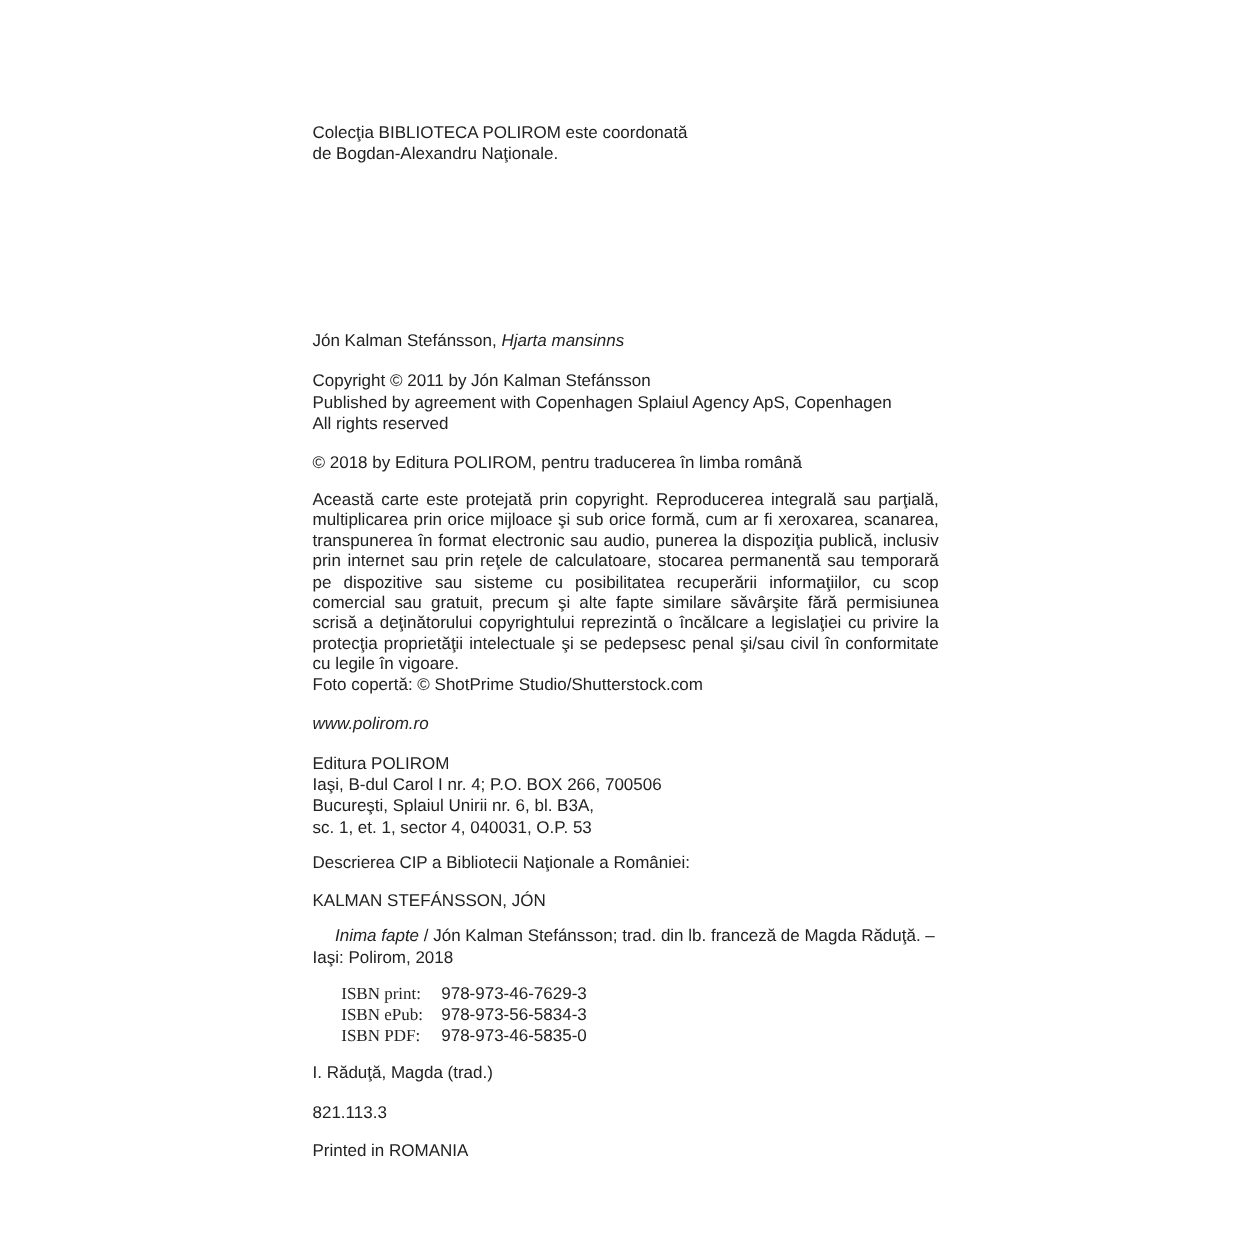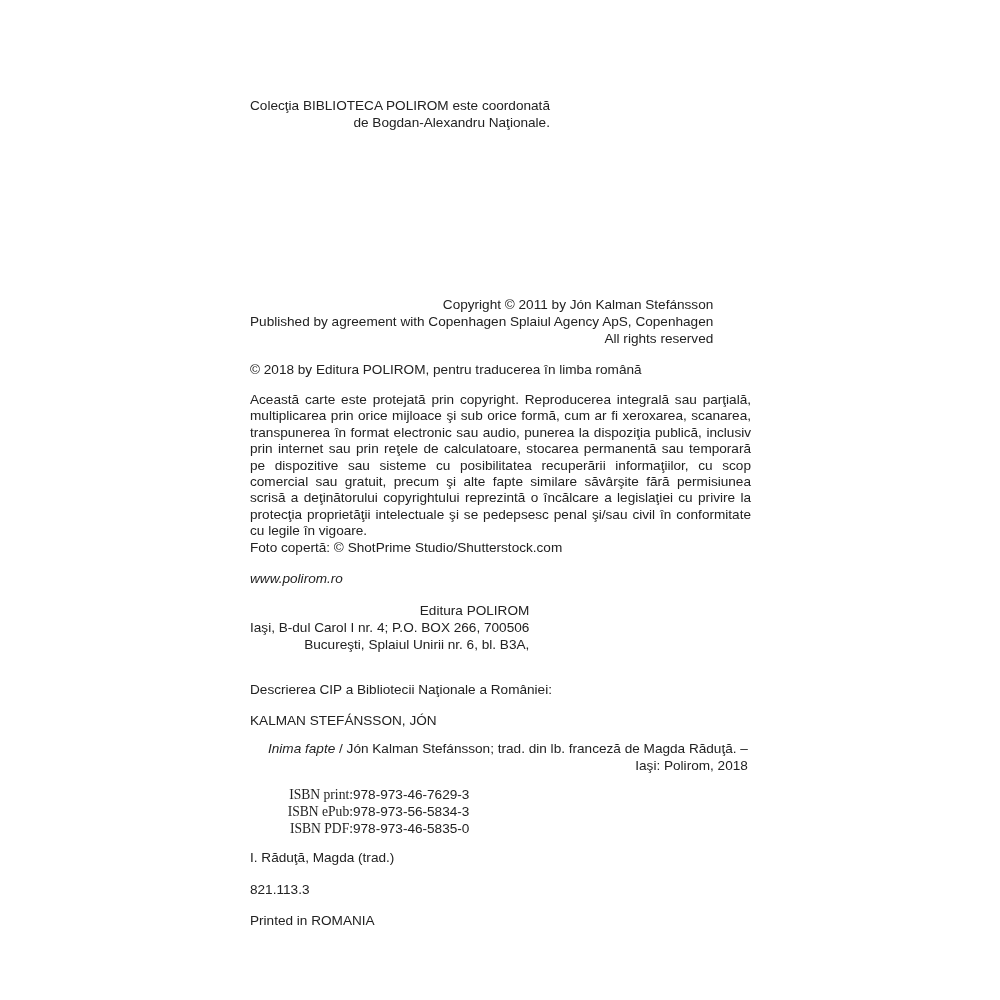--- a/index.html
+++ b/index.html
@@ -19,21 +19,20 @@
   }
   .page {
     position: absolute;
     inset: 0;
     background: #ffffff;
   }
   .block {
     position: absolute;
     left: 250px;
     white-space: nowrap;
-    text-align: right;
   }
   .justified {
     white-space: normal;
     width: 501px;
     text-align: justify;
     line-height: 16.4px;
   }
   .italic { font-style: italic; }
   .isbn-row { display: flex; }
   .isbn-label { display: inline-block; width: 80px; font-family: Liberation Serif, serif; }
@@ -42,39 +41,43 @@
 </head>
 <body>
 
 <div class="page">
 
   <div class="block" style="top:97px">
     <div>Colecţia BIBLIOTECA POLIROM este coordonată</div>
     <div>de Bogdan-Alexandru Naţionale.</div>
   </div>
 
+  <div class="block" style="top:264px">
+    <span>Jón Kalman Stefánsson, </span><span class="italic">Hjarta mansinns</span>
+  </div>
 
   <div class="block" style="top:296px">
     <div>Copyright © 2011 by Jón Kalman Stefánsson</div>
     <div>Published by agreement with Copenhagen Splaiul Agency ApS, Copenhagen</div>
     <div>All rights reserved</div>
   </div>
 
   <div class="block" style="top:361px">© 2018 by Editura POLIROM, pentru traducerea în limba română</div>
 
   <div class="block justified" style="top:392px">Această carte este protejată prin copyright. Reproducerea integrală sau parţială, multiplicarea prin orice mijloace şi sub orice formă, cum ar fi xeroxarea, scanarea, transpunerea în format electronic sau audio, punerea la dispoziţia publică, inclusiv prin internet sau prin reţele de calculatoare, stocarea permanentă sau temporară pe dispozitive sau sisteme cu posibilitatea recuperării informaţiilor, cu scop comercial sau gratuit, precum şi alte fapte similare săvârşite fără permisiunea scrisă a deţinătorului copyrightului reprezintă o încălcare a legislaţiei cu privire la protecţia proprietăţii intelectuale şi se pedepsesc penal şi/sau civil în conformitate cu legile în vigoare.</div>
 
   <div class="block" style="top:539px">Foto copertă: © ShotPrime Studio/Shutterstock.com</div>
 
   <div class="block italic" style="top:570px">www.polirom.ro</div>
 
   <div class="block" style="top:602px">
     <div>Editura POLIROM</div>
     <div>Iaşi, B-dul Carol I nr. 4; P.O. BOX 266, 700506</div>
     <div>Bucureşti, Splaiul Unirii nr. 6, bl. B3A,</div>
+    <div>sc. 1, et. 1, sector 4, 040031, O.P. 53</div>
   </div>
 
   <div class="block" style="top:681px">Descrierea CIP a Bibliotecii Naţionale a României:</div>
 
   <div class="block" style="top:712px">KALMAN STEFÁNSSON, JÓN</div>
 
   <div class="block" style="top:740px">
     <div class="indent1">
       <span class="italic">Inima fapte</span><span> / Jón Kalman Stefánsson; trad. din lb. franceză de Magda Răduţă. –</span>
     </div>

